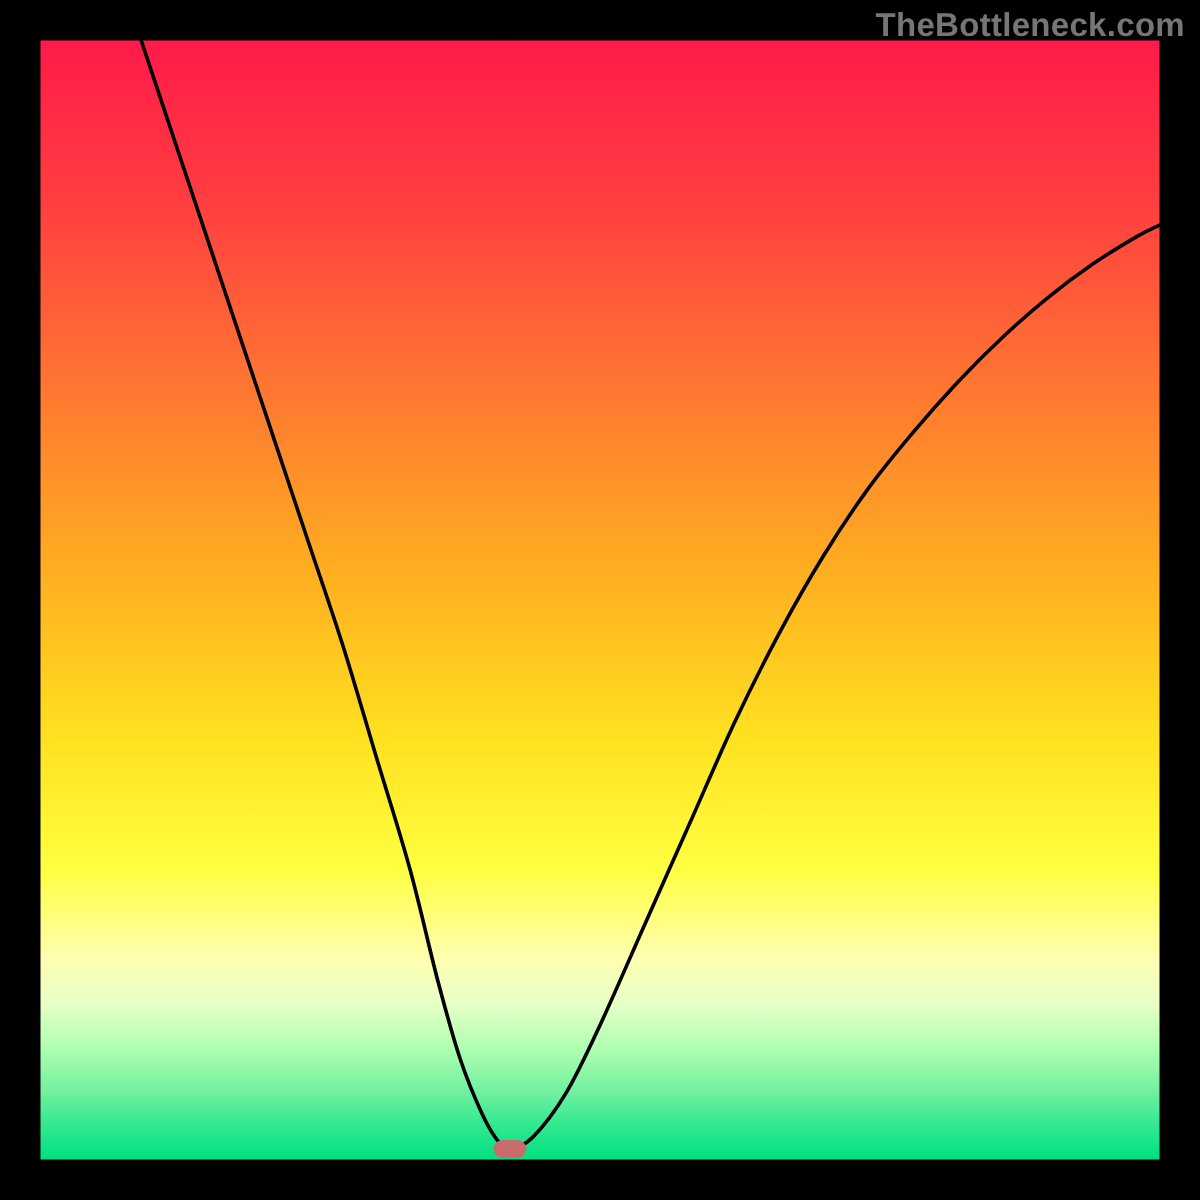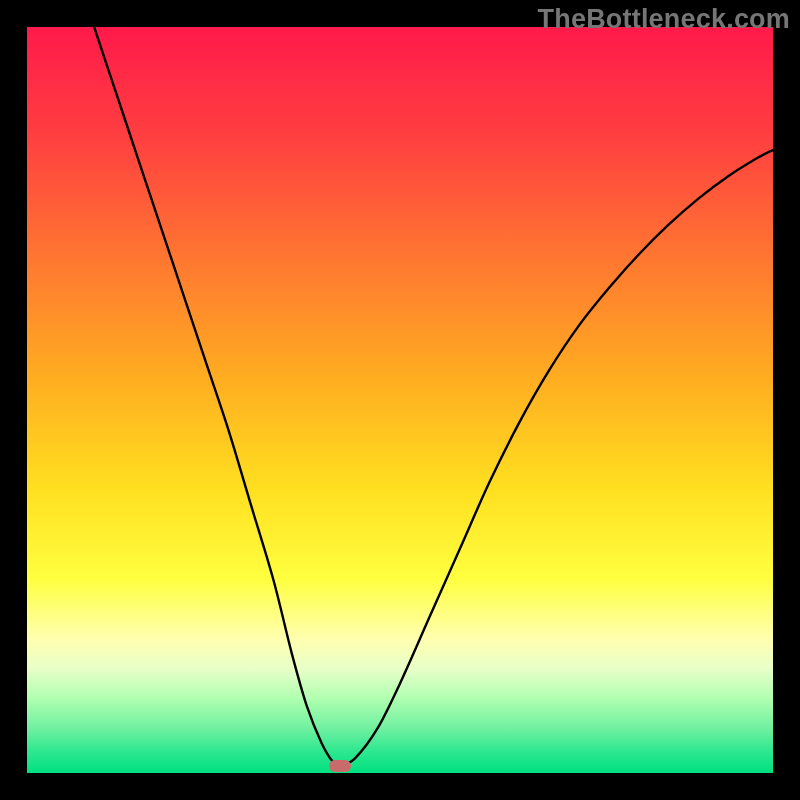--- a/index.html
+++ b/index.html
@@ -36,21 +36,21 @@
       #b0ffb0 90%,
       #70f0a0 94%,
       #30e890 97%,
       #00e080 100%);
   }
   .watermark {
     position: absolute;
     top: 4px;
     right: 10px;
     font-family: Arial, Helvetica, sans-serif;
-    font-size: 27px;
+    font-size: 22px;
     font-weight: 600;
     color: #767676;
     letter-spacing: 0.2px;
   }
   svg.curve {
     position: absolute;
     left: 27px;
     top: 27px;
     width: 746px;
     height: 746px;

